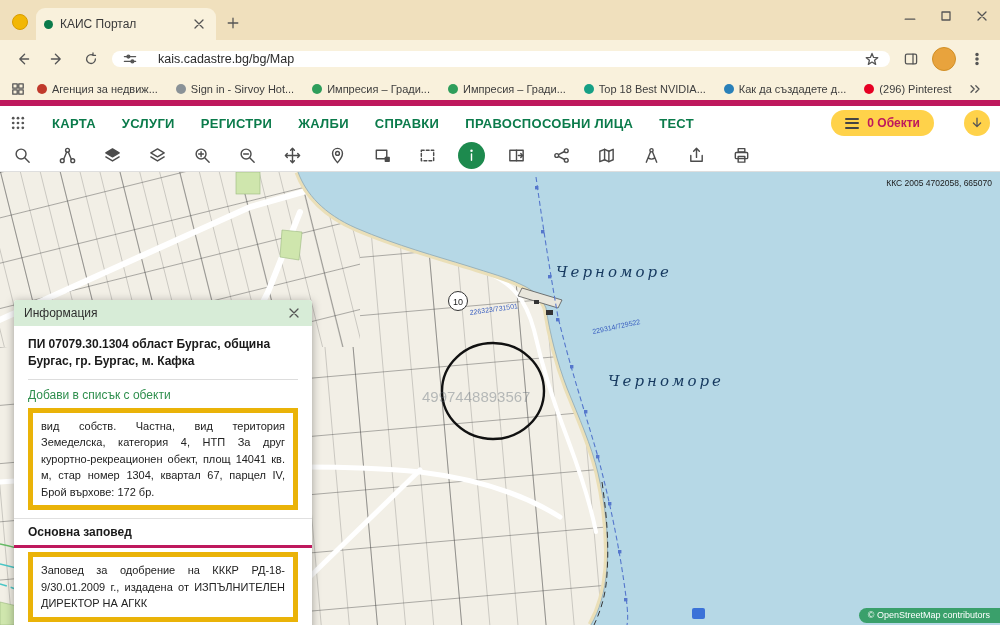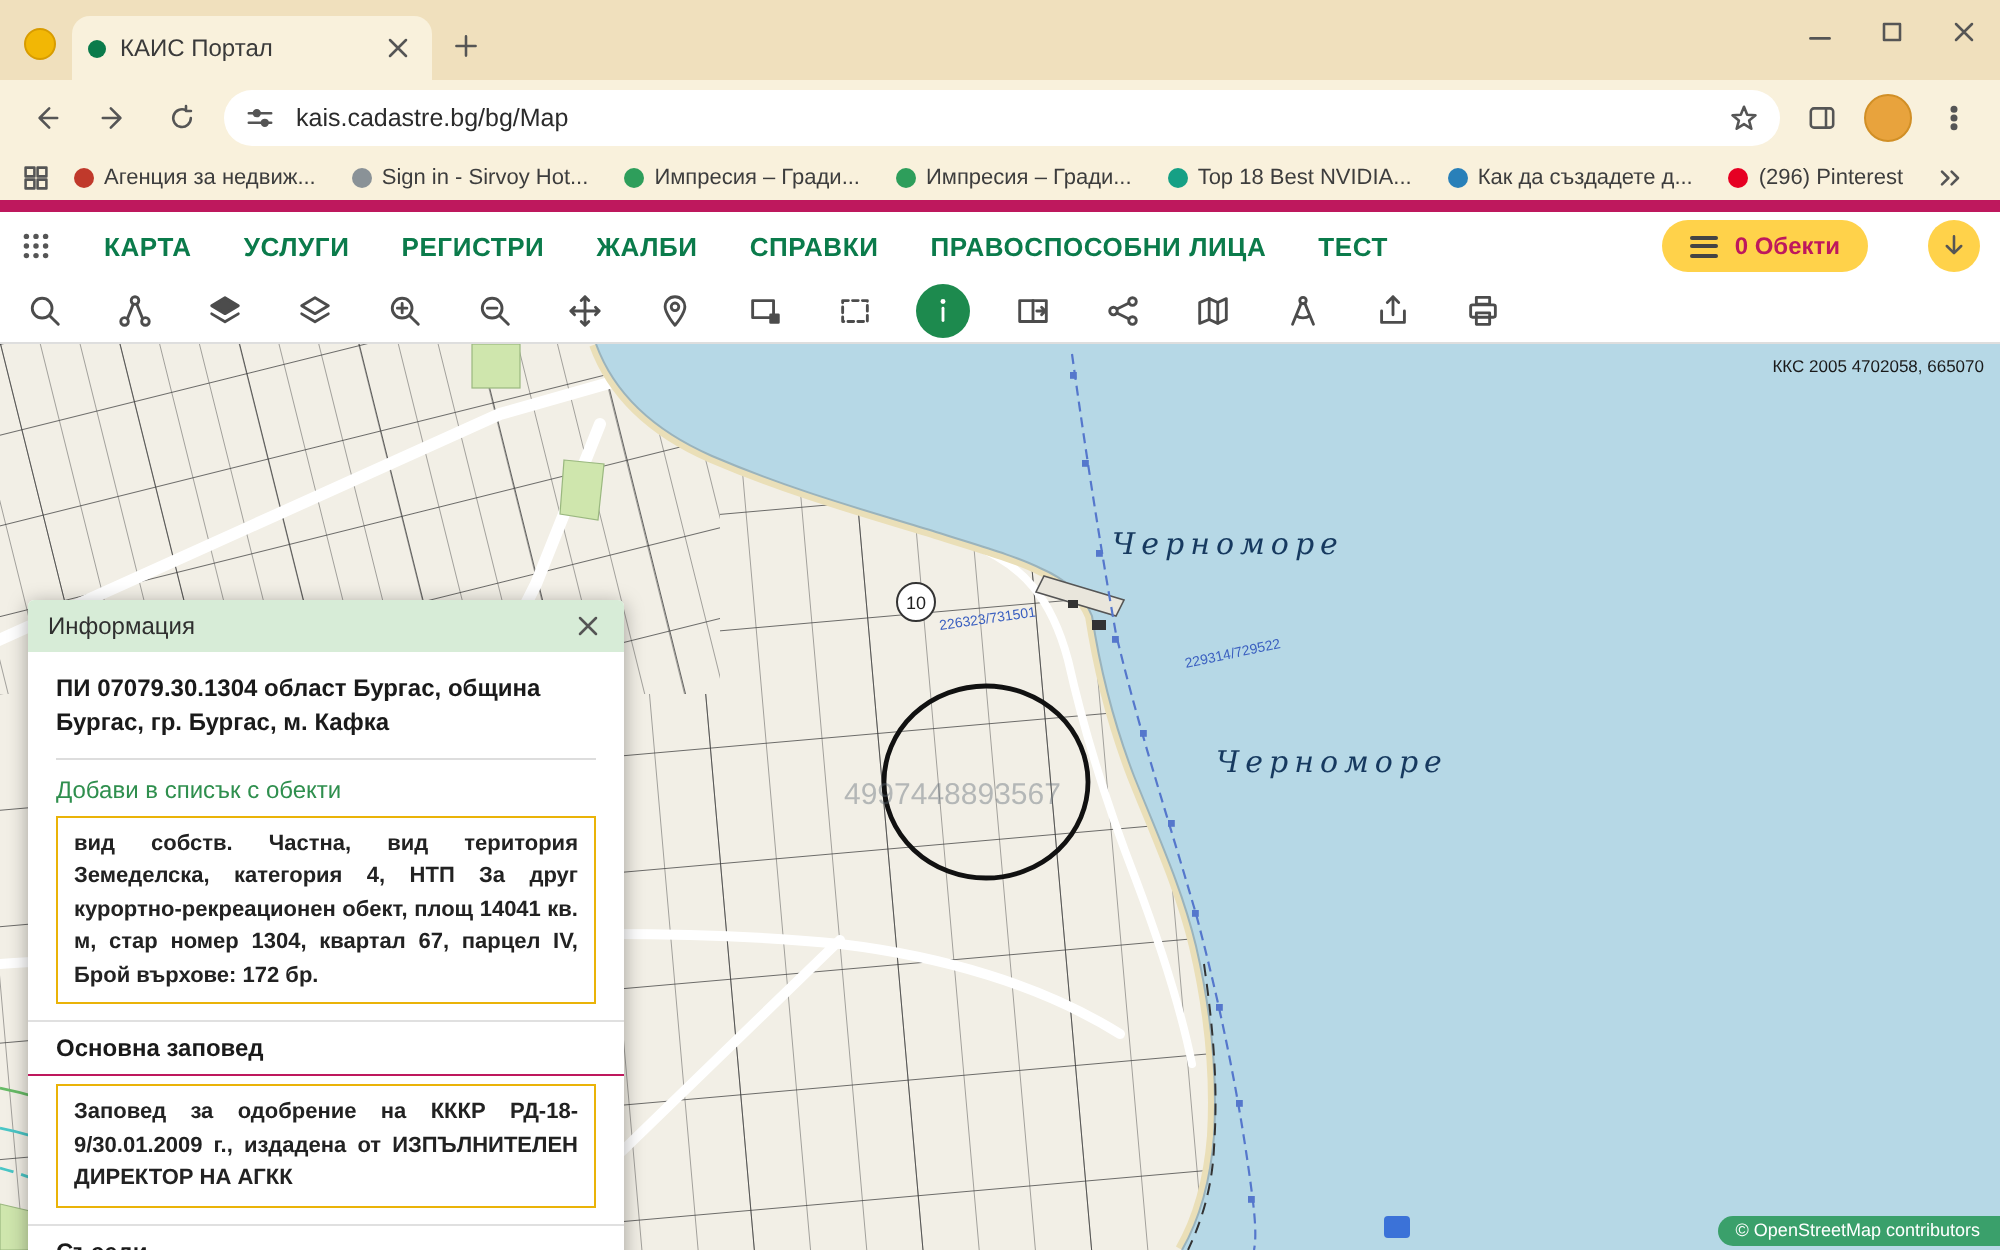--- a/index.html
+++ b/index.html
@@ -12,21 +12,21 @@
   .tab-favicon { width:9px; height:9px; border-radius:50%; background:#0b7b4b; flex:0 0 auto; }
   .tab-title { font-size:12px; color:#3a3a3a; flex:1; white-space:nowrap; overflow:hidden; }
   .icon-btn { display:flex; align-items:center; justify-content:center; background:none; border:none; cursor:pointer; }
   .tab-close, .newtab { width:18px; height:18px; border-radius:50%; }
   .newtab { margin:0 0 8px 8px; }
   .win-controls { position:absolute; right:10px; top:8px; display:flex; gap:20px; }
   .win-controls .icon-btn { width:16px; height:16px; }
 
   .addr-row { height:38px; background:#f9f1dc; display:flex; align-items:center; padding:0 10px; gap:8px; }
   .nav-btn { width:26px; height:26px; border-radius:50%; }
-  .omnibox { flex:1; height:28px; background:#fff; border-radius:14px; display:flex; align-items:center; padding:0 10px; gap:10px; }
+  .omnibox { flex:1; height:16px; background:#fff; border-radius:14px; display:flex; align-items:center; padding:0 10px; gap:20px; }
   .omnibox .url { font-size:12.5px; color:#2b2b2b; flex:1; }
   .avatar { width:24px; height:24px; border-radius:50%; background:#e8a33d; border:1px solid #d18f26; }
 
   .bookmarks-bar { height:28px; background:#f9f1dc; border-bottom:6px solid #be185d; display:flex; align-items:center; padding:0 10px; gap:4px; }
   .bm-item { display:flex; align-items:center; gap:5px; padding:3px 7px; border-radius:6px; cursor:pointer; }
   .bm-dot { width:10px; height:10px; border-radius:50%; }
   .bm-label { font-size:11px; color:#3d3d3d; white-space:nowrap; }
   .bm-spacer { flex:1; }
   .bm-divider { width:1px; height:16px; background:#d8cba6; margin:0 6px; }
 
@@ -51,22 +51,22 @@
   .map-svg { display:block; }
   .attribution { position:absolute; right:0; bottom:2px; background:#3aa06b; color:#fff; font-size:9px; padding:2px 10px 3px 9px; border-radius:9px 0 0 9px; cursor:pointer; }
 
   
   .info-panel { position:absolute; left:14px; top:128px; width:298px; background:#fff; border-radius:3px; box-shadow:0 2px 10px rgba(0,0,0,.35); overflow:hidden; }
   .panel-header { height:26px; background:#d7ecd7; display:flex; align-items:center; padding:0 10px; }
   .panel-title { font-size:12px; color:#2f2f2f; flex:1; }
   .panel-heading { font-size:12px; font-weight:bold; color:#1a1a1a; line-height:1.45; margin:10px 14px 8px; }
   .panel-rule { border:none; border-top:1px solid #ddd; margin:0 14px; }
   .panel-link { display:block; font-size:12px; color:#2f8f4e; text-decoration:none; margin:8px 14px 6px; }
-  .panel-box { margin:4px 14px 8px; padding:5px 8px; border:1px solid #eab308; font-size:11px; color:#222; text-align:justify; line-height:1.5;font-weight:bold; }
-  .section-h { font-size:12px; font-weight:bold; color:#1a1a1a; padding:6px 14px; border-top:1px solid #e0e0e0; border-bottom:1px solid #be185d; }
+  .panel-box { margin:4px 14px 8px; padding:5px 8px; border:5px solid #eab308; font-size:11px; color:#222; text-align:justify; line-height:1.5; }
+  .section-h { font-size:12px; font-weight:bold; color:#1a1a1a; padding:6px 14px; border-top:1px solid #e0e0e0; border-bottom:3px solid #be185d; }
 </style>
 </head>
 <body>
 
 <div class="tabstrip">
   <div class="browser-logo"></div>
   <div class="tab">
     <span class="tab-favicon"></span>
     <span class="tab-title">КАИС Портал</span>
     <button class="icon-btn tab-close">

